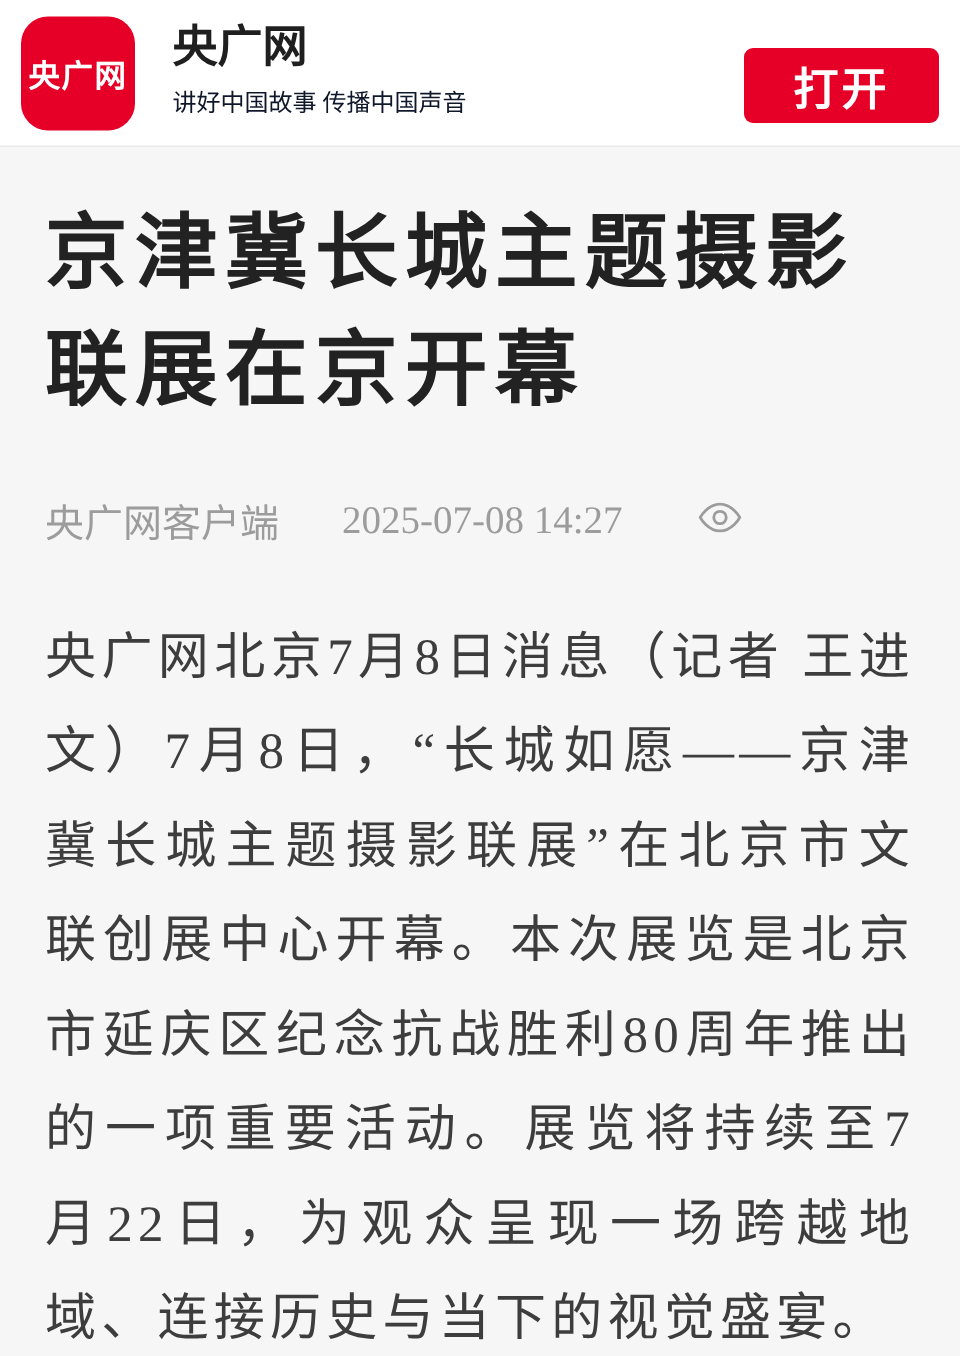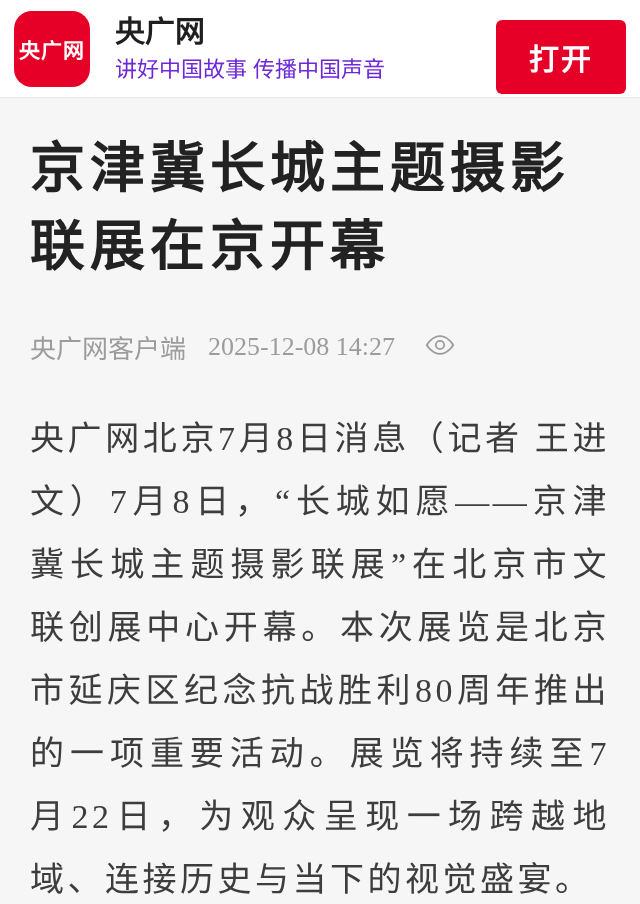--- a/index.html
+++ b/index.html
@@ -51,30 +51,30 @@
   }
   .app-name {
     font-size: 30px;
     font-weight: bold;
     color: #1f1f1f;
     line-height: 36px;
     font-family: "Liberation Serif", "DejaVu Serif", serif;
   }
   .app-tagline {
     margin-top: 7px;
-    font-size: 22px;
-    color: #6d28d9;
+    font-size: 16px;
+    color: #0f172a;
     line-height: 26px;
-    font-family: Liberation Sans, sans-serif;
+    font-family: Liberation Serif, serif;
     white-space: nowrap;
   }
   .open-btn {
     flex: 0 0 auto;
     min-width: 130px;
-    height: 74px;
+    height: 50px;
     background: var(--brand-red);
     color: #ffffff;
     border: none;
     border-radius: 6px;
     font-size: 30px;
     font-weight: bold;
     letter-spacing: 2px;
     cursor: pointer;
     font-family: "Liberation Sans", sans-serif;
     display: flex;
@@ -97,20 +97,21 @@
     font-family: "Liberation Serif", "DejaVu Serif", serif;
   }
   .article-meta {
     margin-top: 42px;
     display: flex;
     align-items: center;
     font-size: 26px;
     color: var(--meta-color);
     font-family: "Liberation Serif", "DejaVu Serif", serif;
     white-space: nowrap;
+    gap: 20px;
   }
   .meta-source { margin-right: 22px; }
   .meta-time   { margin-right: 30px; }
   .meta-views {
     display: flex;
     align-items: center;
   }
   .eye-icon {
     display: inline-block;
     margin-right: 6px;
@@ -139,21 +140,21 @@
     <div class="app-tagline">讲好中国故事 传播中国声音</div>
   </div>
   <button class="open-btn">打开</button>
 </header>
 
 <main class="article">
   <h1 class="article-title">京津冀长城主题摄影联展在京开幕</h1>
 
   <div class="article-meta">
     <span class="meta-source">央广网客户端</span>
-    <span class="meta-time">2025-12-08 14:27</span>
+    <span class="meta-time">2025-07-08 14:27</span>
     <span class="meta-views">
       <span class="eye-icon">
         <svg width="30" height="22" viewBox="0 0 24 18" fill="none">
           <path d="M1.2 9s4-7.3 10.8-7.3S22.8 9 22.8 9s-4 7.3-10.8 7.3S1.2 9 1.2 9z" stroke="#9c9c9c" stroke-width="1.5"></path>
           <circle cx="12" cy="9" r="3.4" stroke="#9c9c9c" stroke-width="1.5"></circle>
         </svg>
       </span>
     </span>
   </div>
 

